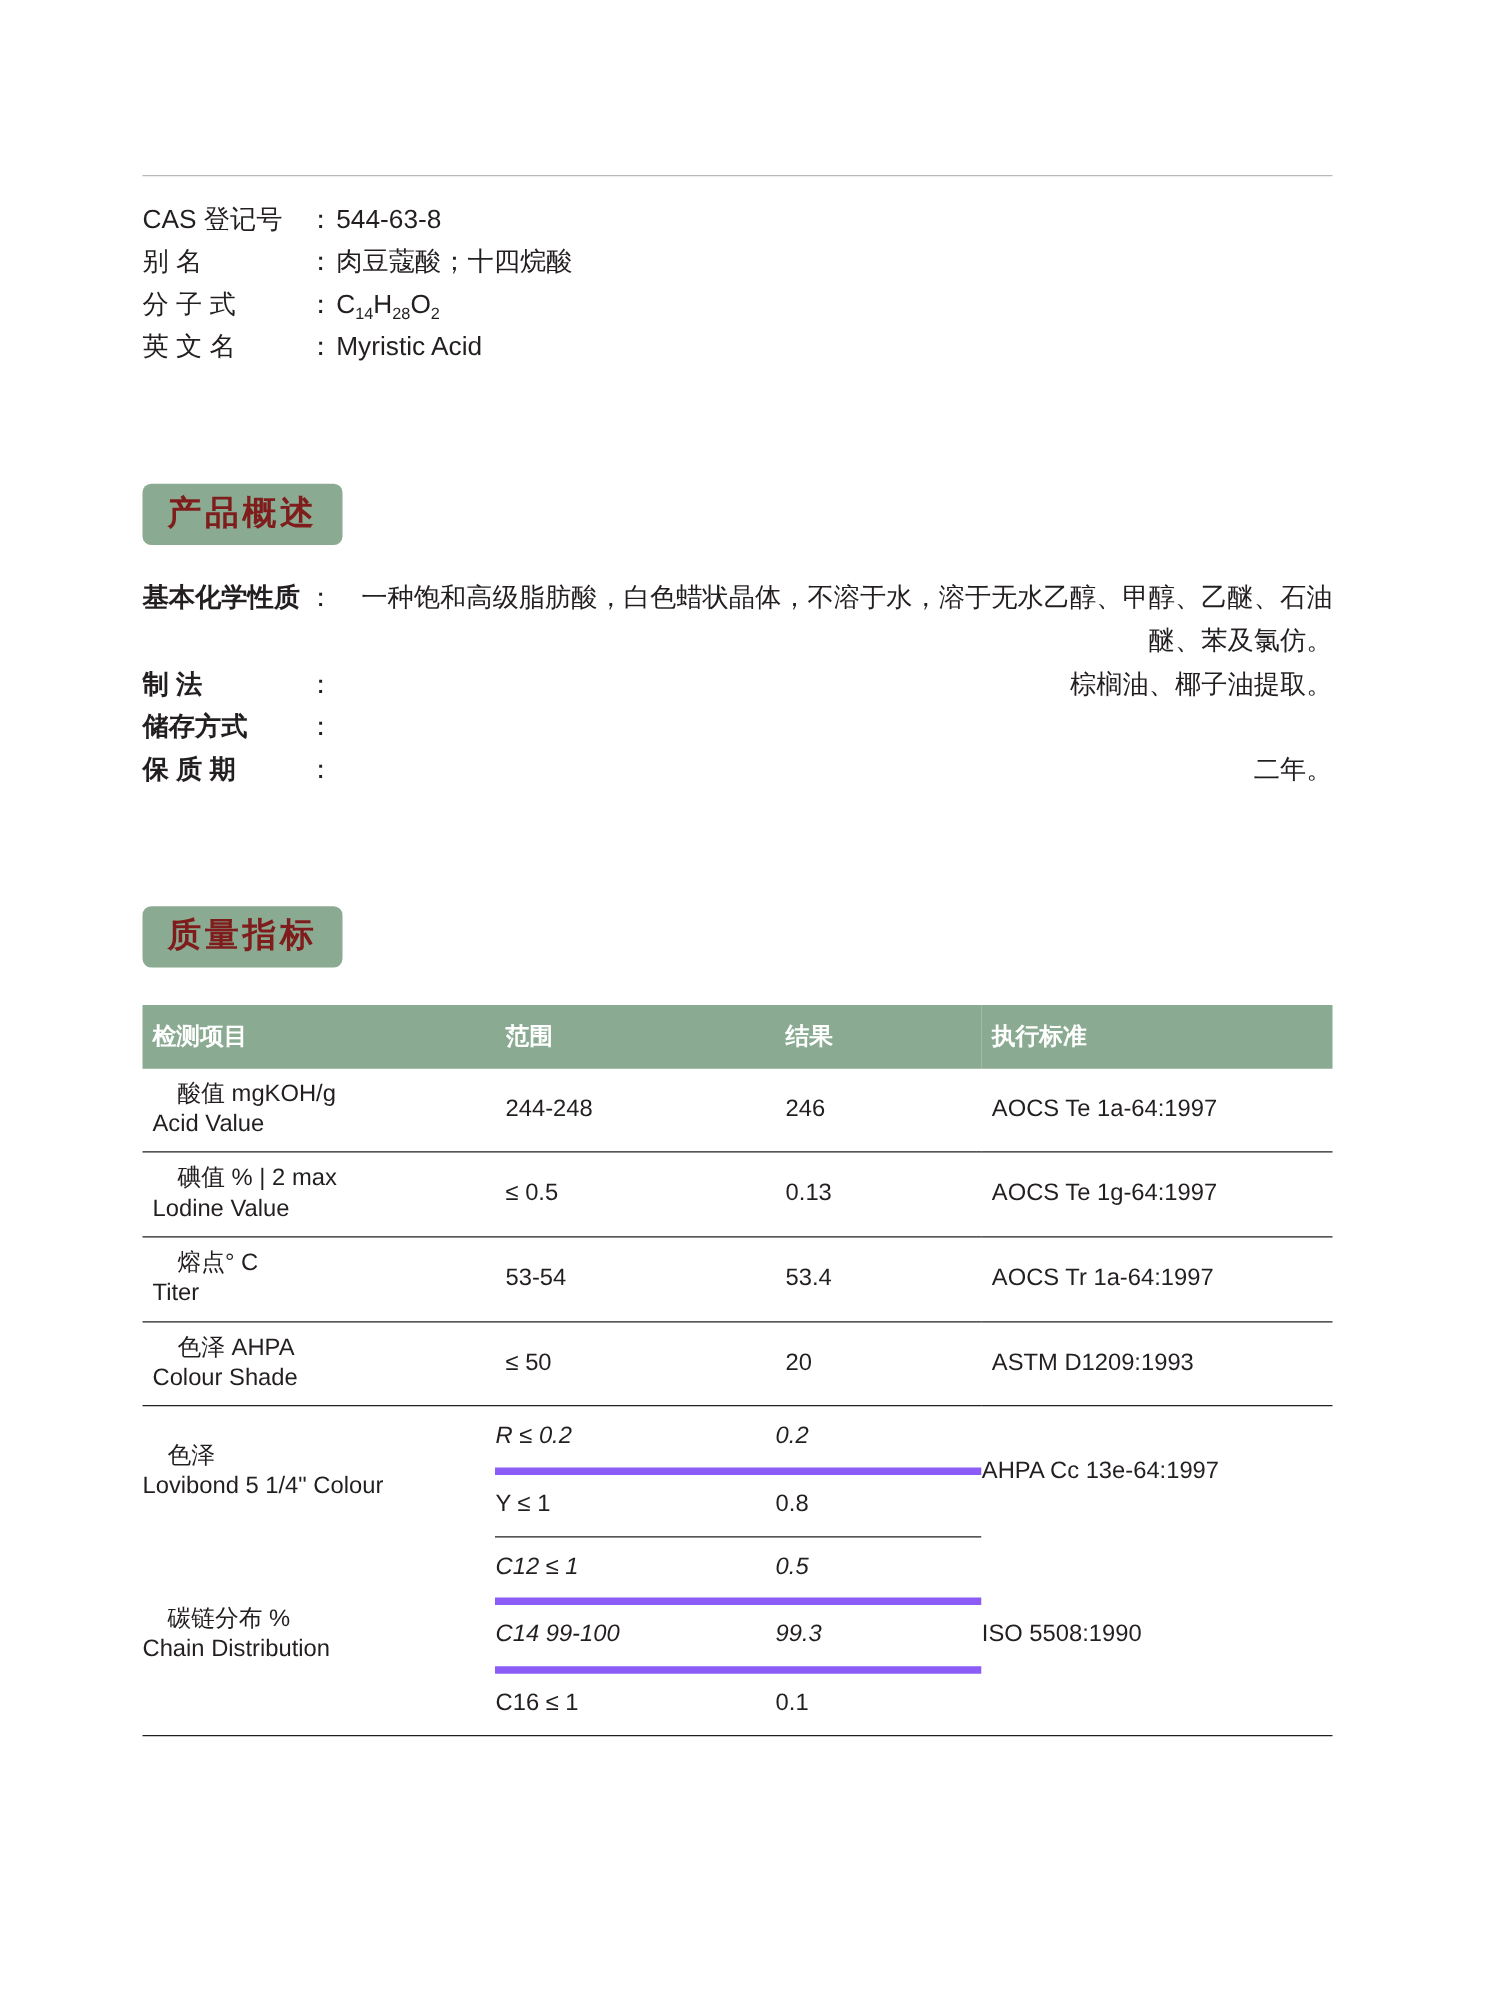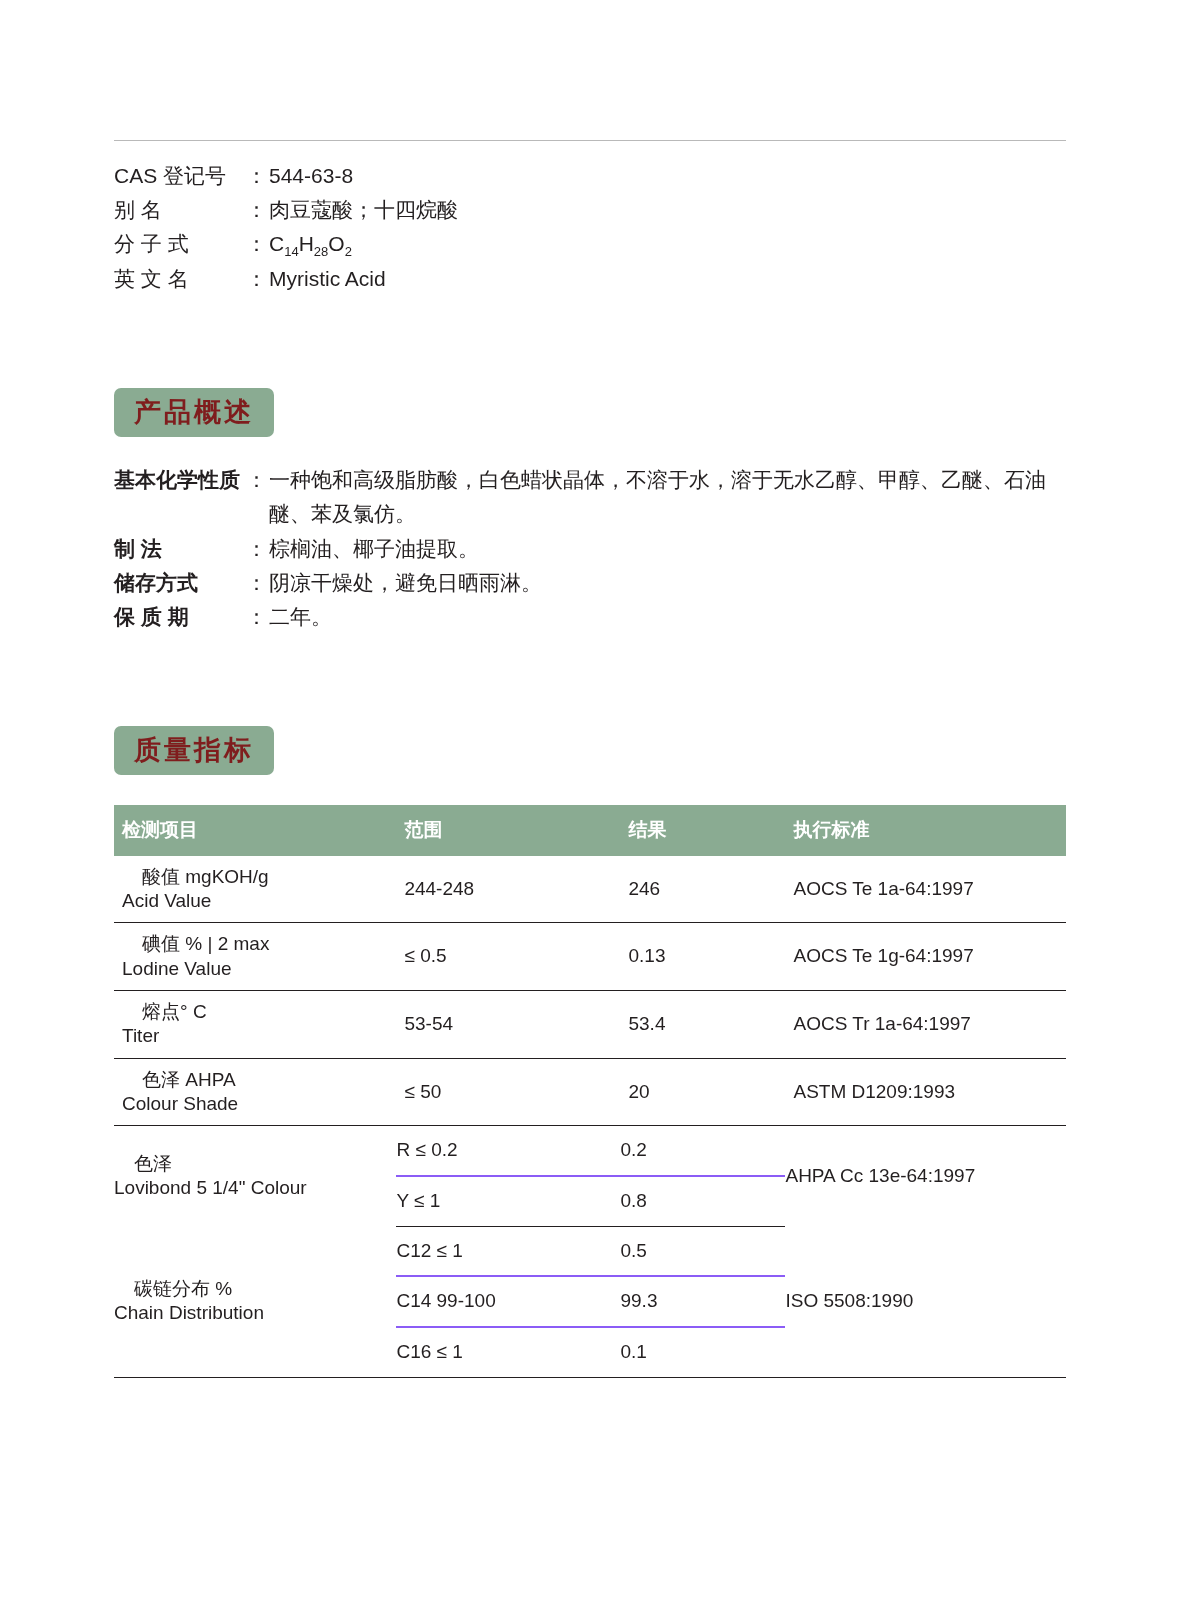--- a/index.html
+++ b/index.html
@@ -100,20 +100,21 @@
     display: flex;
     align-items: baseline;
   }
   .ov-label {
     font-weight: bold;
     flex: none;
     width: 132px;
   }
   .ov-value {
     flex: 1;
+    text-align: right;
   }
 
   
   .spec-table {
     margin-top: 30px;
     width: 952px;
     border-collapse: collapse;
     font-size: 19px;
   }
   .spec-table thead th {
@@ -132,21 +133,21 @@
   .spec-table td {
     vertical-align: middle;
     padding: 9px 0 9px 0;
     border-bottom: 1px solid #231f20;
     line-height: 1.3;
   }
   .spec-table td.nameCell {
     line-height: 1.28;
   }
   .spec-table td.noline { border-bottom: none; }
-  .spec-table td.thinline { border-bottom: 2px solid #8b5cf6; }
+  .spec-table td.thinline { border-bottom: 6px solid #8b5cf6; font-style: italic; }
   .spec-table tr.sub td { padding: 12px 0 12px 0; }
   .cell-en { display: block; }
   .cell-cn { display: block; padding-left: 20px; }
   .tbl-bottom {
     border-top: 1px solid #231f20;
     width: 952px;
   }
 </style>
 </head>
 <body>
@@ -189,21 +190,20 @@
           <span class="ov-value">一种饱和高级脂肪酸，白色蜡状晶体，不溶于水，溶于无水乙醇、甲醇、乙醚、石油醚、苯及氯仿。</span>
         </div>
         <div class="ov-row">
           <span class="ov-label">制     法</span>
           <span class="info-colon">：</span>
           <span class="ov-value">棕榈油、椰子油提取。</span>
         </div>
         <div class="ov-row">
           <span class="ov-label">储存方式</span>
           <span class="info-colon">：</span>
-          <span class="ov-value">阴凉干燥处，避免日晒雨淋。</span>
         </div>
         <div class="ov-row">
           <span class="ov-label">保 质 期</span>
           <span class="info-colon">：</span>
           <span class="ov-value">二年。</span>
         </div>
       </div>
     </div>
 
     <div class="sec-quality">

